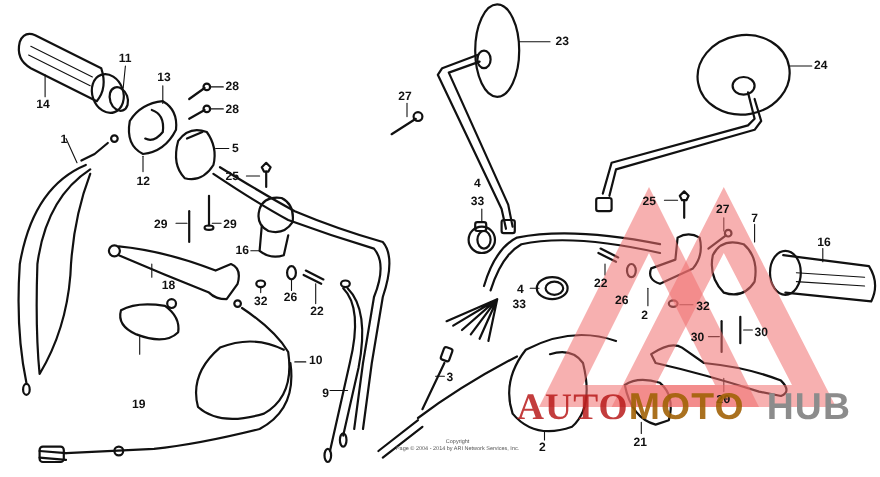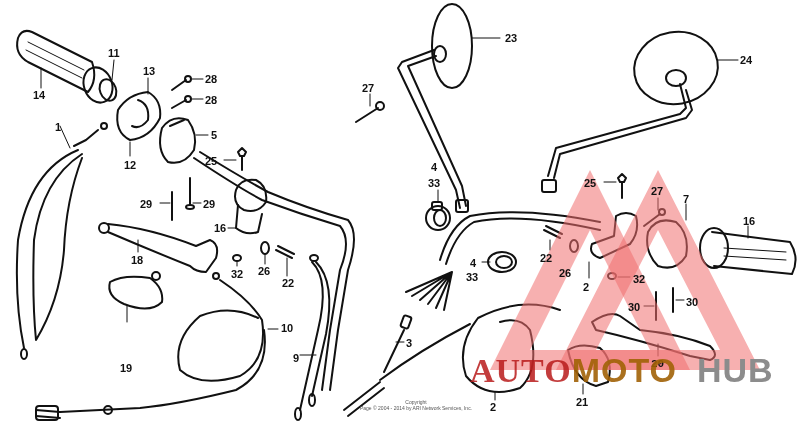--- a/index.html
+++ b/index.html
@@ -243,21 +243,21 @@
     <div class="lbl" style="left: 683px; top: 194px;">7</div>
     <div class="lbl" style="left: 293px; top: 353px;">9</div>
     <div class="lbl" style="left: 281px; top: 323px;">10</div>
     <div class="lbl" style="left: 108px; top: 48px;">11</div>
     <div class="lbl" style="left: 124px; top: 160px; text-align: center;">12</div>
     <div class="lbl" style="left: 143px; top: 66px;">13</div>
     <div class="lbl" style="left: 33px; top: 90px;">14</div>
     <div class="lbl" style="left: 214px; top: 223px;">16</div>
     <div class="lbl" style="left: 743px; top: 216px;">16</div>
     <div class="lbl" style="left: 583px; top: 282px;">2</div>
-    <div class="lbl" style="left: 131px; top: 255px; text-align: center;">18</div>
+    <div class="lbl" style="left: 147px; top: 255px; text-align: center;">18</div>
     <div class="lbl" style="left: 120px; top: 326px; margin-top: 37px;">19</div>
     <div class="lbl" style="left: 651px; top: 359px; font-family: Liberation Mono, monospace;">20</div>
     <div class="lbl" style="left: 576px; top: 397px;">21</div>
     <div class="lbl" style="left: 282px; top: 278px;">22</div>
     <div class="lbl" style="left: 540px; top: 253px;">22</div>
     <div class="lbl" style="left: 505px; top: 33px;">23</div>
     <div class="lbl" style="left: 740px; top: 55px;">24</div>
     <div class="lbl" style="left: 205px; top: 156px;">25</div>
     <div class="lbl" style="left: 584px; top: 178px;">25</div>
     <div class="lbl" style="left: 258px; top: 266px;">26</div>

